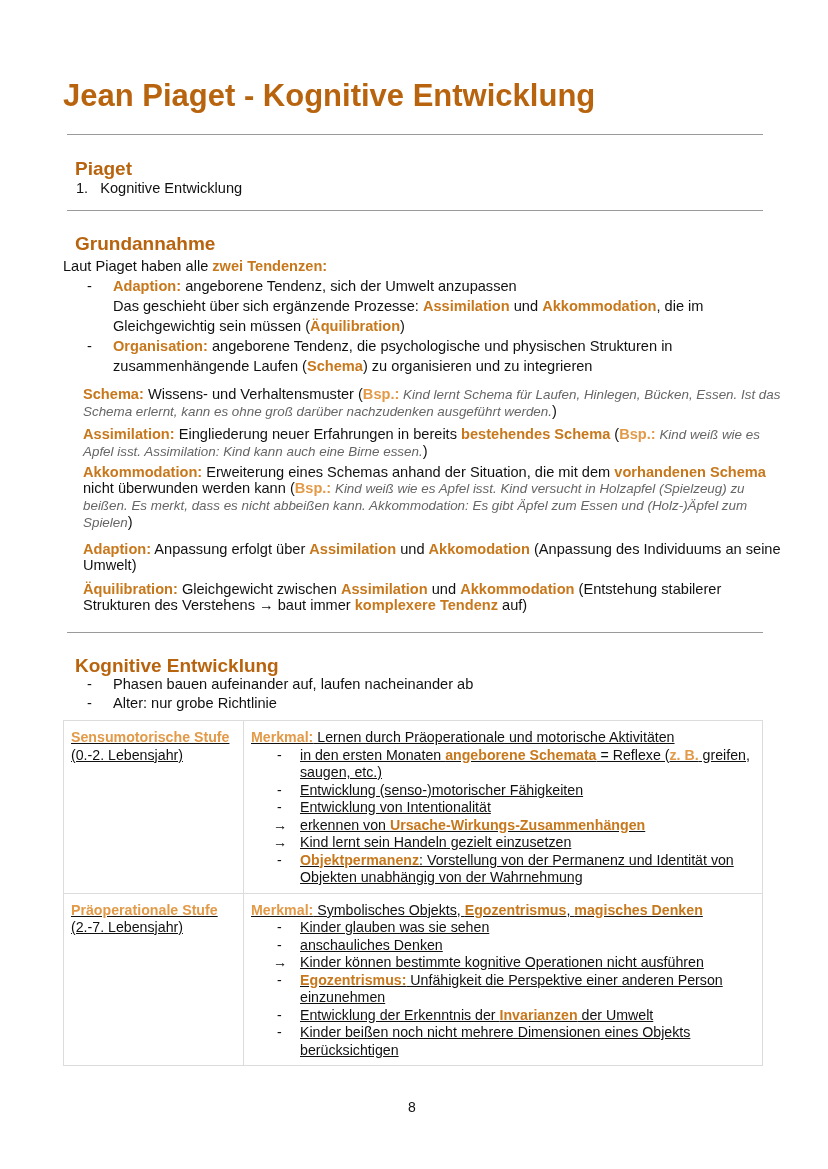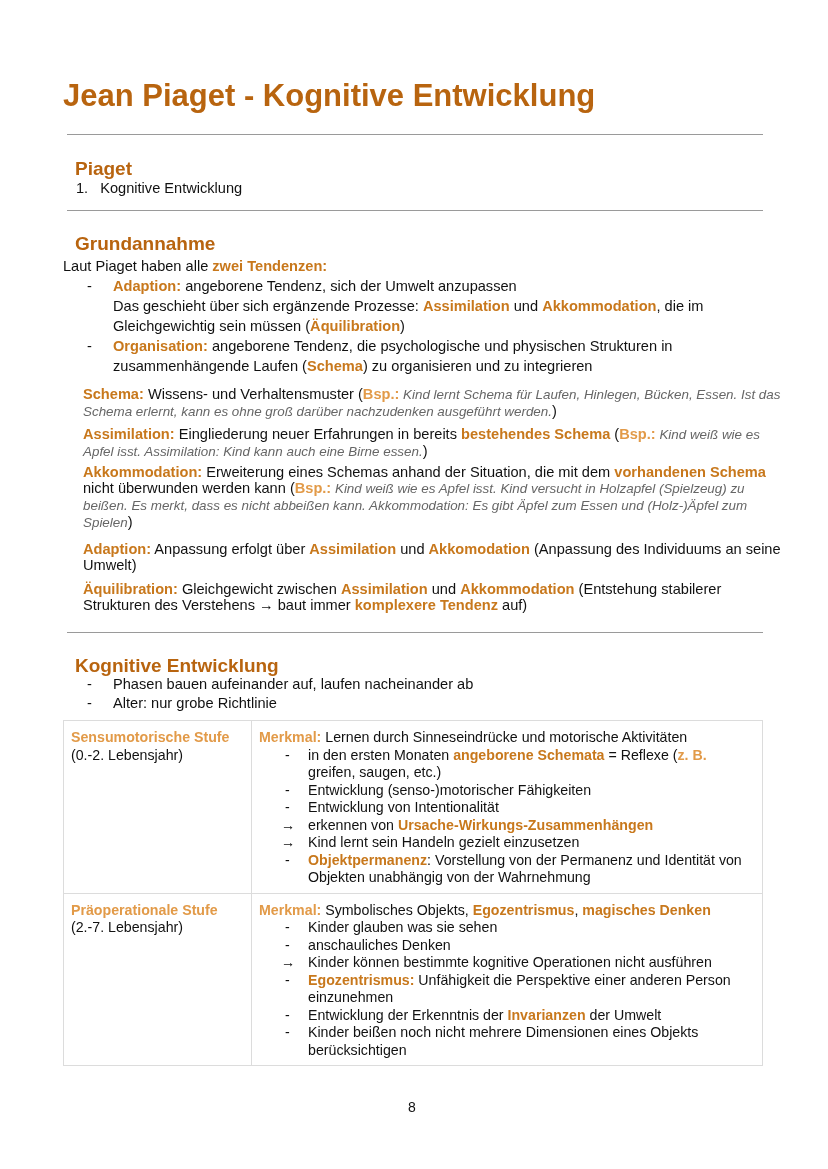--- a/index.html
+++ b/index.html
@@ -9,21 +9,21 @@
   .ol { color: #e29a48; font-weight: bold; }
   .ex { color: #666; font-style: italic; }
   h1 { position: absolute; top: 78px; left: 0; margin: 0; font-size: 31px; color: #b8640f; font-weight: bold; white-space: nowrap; }
   h2 { margin: 12px; font-size: 19px; color: #b8640f; font-weight: bold; position: absolute; left: 0; white-space: nowrap; }
   hr.rule { position: absolute; left: 4px; width: 696px; border: 0; border-top: 1.5px solid #9a9a9a; margin: 0; height: 0; }
   .line { position: absolute; left: 0; white-space: nowrap; line-height: 20px; }
   .dash { position: absolute; left: 24px; }
   .indent { position: absolute; left: 50px; white-space: nowrap; line-height: 20px; }
   .para { position: absolute; left: 0; width: 700px; line-height: 16px; margin-left: 20px; }
   table.stages { position: absolute; left: 0; top: 720px; width: 700px; border-collapse: collapse; font-size: 14.2px; }
-  table.stages td { border: 1.5px solid #dcdcdc; vertical-align: top; padding: 8px 8px 6px 7px; line-height: 17.5px; }
+  table.stages td { border: 1.5px solid #dcdcdc; vertical-align: top; padding: 8px 0 6px 7px; line-height: 17.5px; text-decoration: underline; }
   table.stages td.left { width: 172px; }
   .items { margin: 0; padding: 0; list-style: none; }
   .items li { position: relative; padding-left: 49px; }
   .items li .mk { position: absolute; left: 26px; width: 20px; }
   .items li .mk.arrow { left: 22px; }
   .pagenum { position: absolute; top: 1099px; left: 408px; font-size: 14px; }
 </style>
 </head>
 <body>
 
@@ -94,21 +94,21 @@
   </div>
 
   <table class="stages">
     <tbody>
         <tr>
       <td class="left">
         <div class="ol">Sensumotorische Stufe</div>
         <div>(0.-2. Lebensjahr)</div>
       </td>
       <td>
-        <div><span class="ol">Merkmal:</span><span> Lernen durch Sinneseindrücke und motorische Aktivitäten</span></div>
+        <div><span class="ol">Merkmal:</span><span> Lernen durch Präoperationale und motorische Aktivitäten</span></div>
         <ul class="items">
           <li><span class="mk">-</span><span>in den ersten Monaten </span><span class="o">angeborene Schemata</span><span> = Reflexe (</span><span class="ol">z. B.</span><span> greifen, saugen, etc.)</span></li>
           <li><span class="mk">-</span><span>Entwicklung (senso-)motorischer Fähigkeiten</span></li>
           <li><span class="mk">-</span><span>Entwicklung von Intentionalität</span></li>
           <li><span class="mk arrow">→</span><span>erkennen von </span><span class="o">Ursache-Wirkungs-Zusammenhängen</span></li>
           <li><span class="mk arrow">→</span><span>Kind lernt sein Handeln gezielt einzusetzen</span></li>
           <li><span class="mk">-</span><span class="o">Objektpermanenz</span><span>: Vorstellung von der Permanenz und Identität von Objekten unabhängig von der Wahrnehmung</span></li>
         </ul>
       </td>
     </tr>

